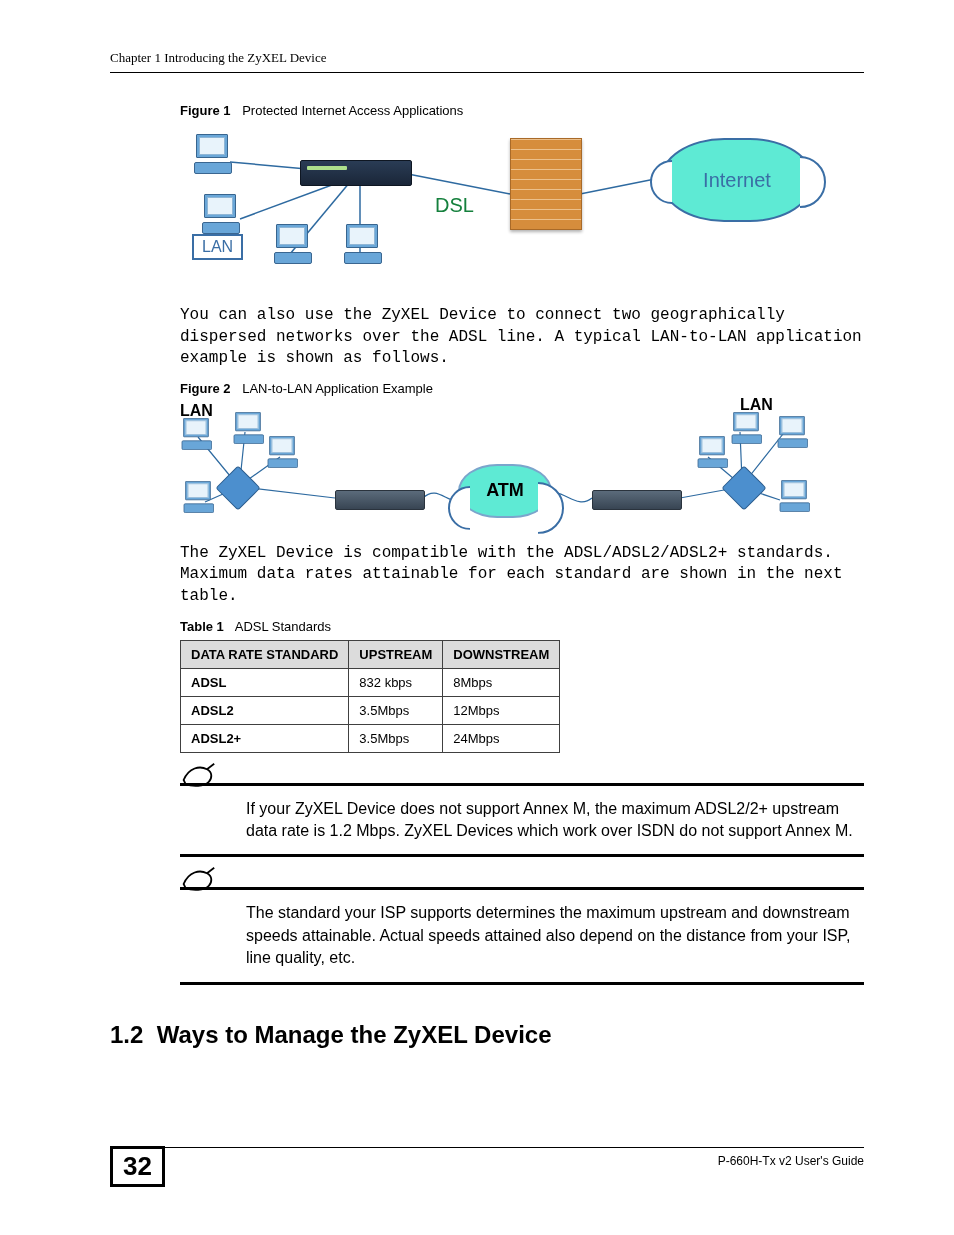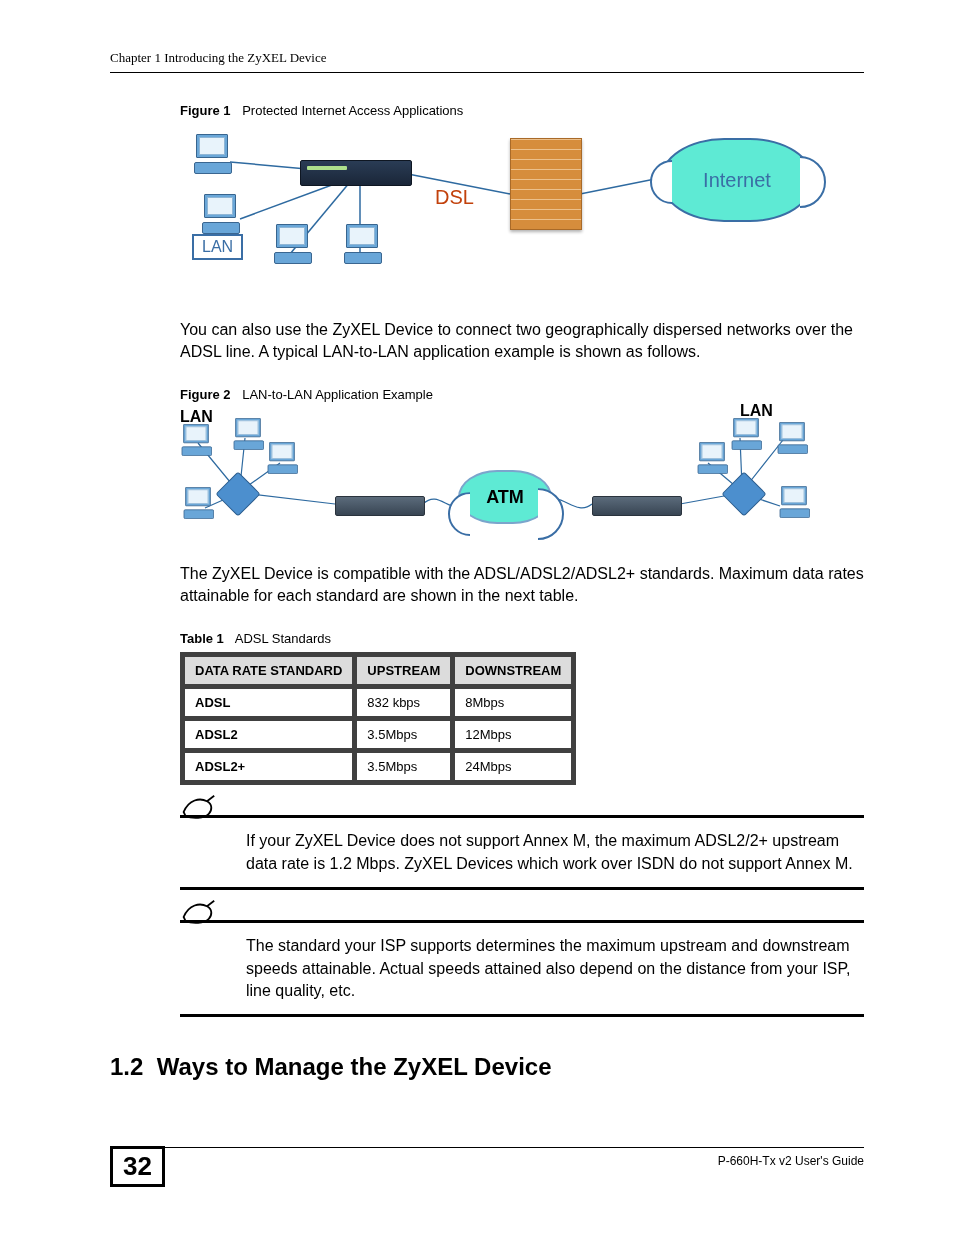--- a/index.html
+++ b/index.html
@@ -33,24 +33,24 @@
     margin: 10px 0 6px 0;
   }
   .fig-caption .fig-label, .tbl-caption .tbl-label {
     font-weight: bold;
     margin-right: 8px;
   }
   .body-indent {
     margin-left: 70px;
   }
   .para {
-    font-family: Liberation Sans, sans-serif;
+    font-family: Liberation Mono, monospace;
     font-size: 16px;
     line-height: 1.35;
-    margin: 25px 0;
+    margin: 11px 0;
   }
   
   .fig1 {
     position: relative;
     width: 640px;
     height: 170px;
     margin: 4px 0 10px 0;
   }
   .computer {
     position: absolute;
@@ -100,21 +100,21 @@
   .cloud::before, .cloud::after{
     content:""; position:absolute; border:2px solid #3a6ea5; background:#fff; border-radius:50%;
   }
   .cloud::before{ width:40px;height:40px; left:-12px; top:20px; clip-path: inset(0 50% 0 0);}
   .cloud::after{ width:48px;height:48px; right:-14px; top:16px; clip-path: inset(0 0 0 50%);}
   .label-box {
     position:absolute; background:#fff; border:2px solid #3a6ea5; color:#3a6ea5;
     font-family: Arial, sans-serif; font-size: 16px; padding: 2px 8px;
   }
   .label-plain{
-    position:absolute; font-family:Arial, sans-serif; font-size:20px; color:#c2410c;
+    position:absolute; font-family:Arial, sans-serif; font-size:20px; color:#15803d;margin-top:8px;
   }
   svg.wires { position:absolute; left:0; top:0; }
   
   .fig2 {
     position: relative; width: 640px; height: 130px; margin: 4px 0 10px 0;
   }
   .modem {
     position:absolute; width:88px; height:18px;
     background: linear-gradient(#5b6b7b,#384553); border:1px solid #2a333d; border-radius:2px;
   }
@@ -123,21 +123,21 @@
   }
   .small-lan {
     position:absolute; font-family:Arial, sans-serif; font-weight:bold; font-size:16px; color:#000;
   }
   
   .adsl-table {
     border-collapse: collapse; font-family: Arial, Helvetica, sans-serif; font-size: 13px;
     margin-top: 2px;
   }
   .adsl-table th, .adsl-table td {
-    border: 5px solid #404040; padding: 6px 10px; text-align: left;
+    border: 1px solid #404040; padding: 6px 10px; text-align: left;
   }
   .adsl-table th {
     background: #dcdcdc; font-weight: bold;
   }
   .adsl-table td.rowhead { font-weight: bold; }
   
   .note-block {
     margin: 30px 0 20px 70px;
     border-top: 3px solid #000;
     border-bottom: 3px solid #000;

